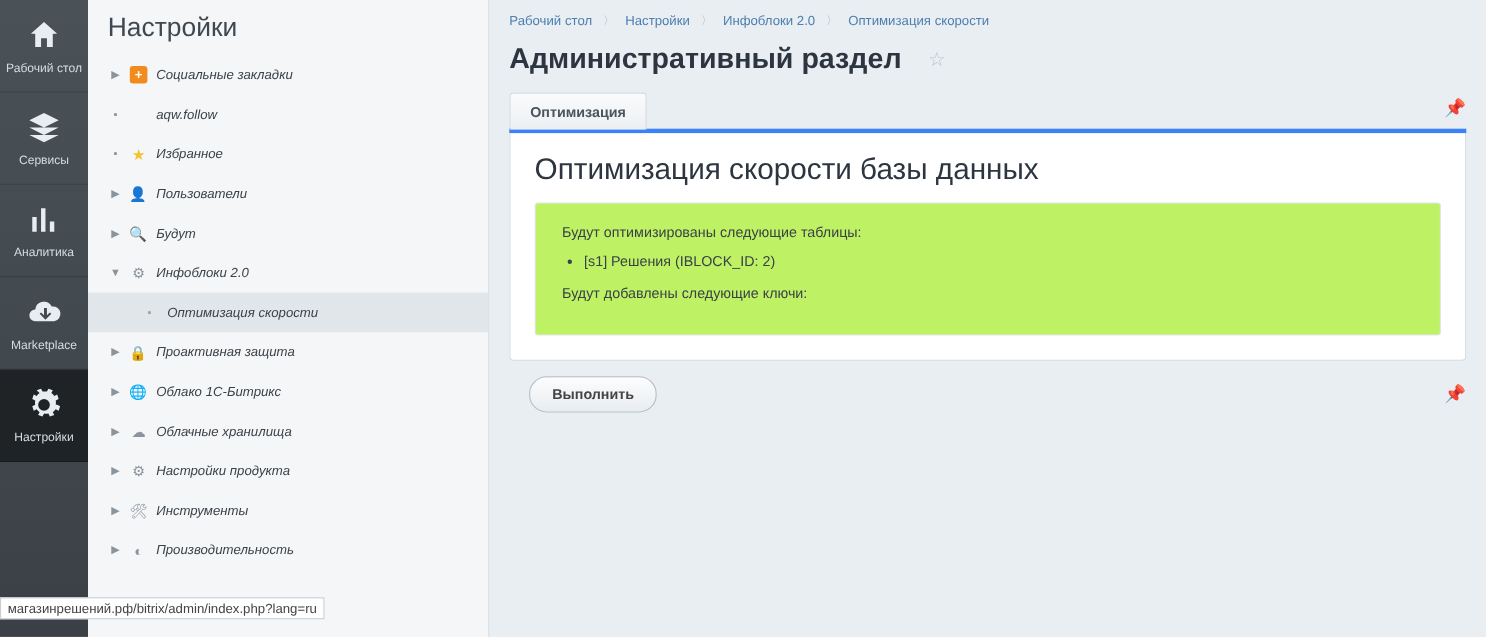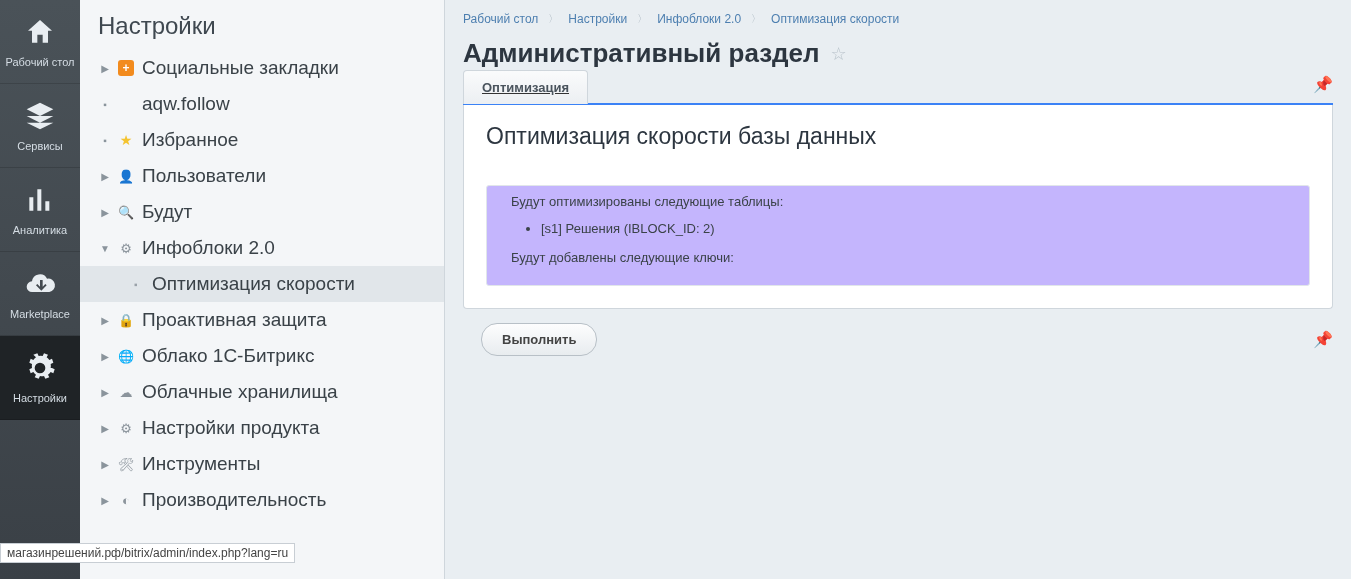--- a/index.html
+++ b/index.html
@@ -16,50 +16,50 @@
 
 
 .sidebar { width:365px; background:#f4f6f8; border-right:1px solid #cfd6dc; display:flex; flex-direction:column; }
 .sidebar-title { font-size:24px; font-weight:400; color:#3f4850; padding:12px 18px 10px; }
 .tree { flex:1; overflow-y:auto; }
 .tree-item { display:flex; align-items:center; height:36px; padding-left:18px; cursor:pointer; color:#3a4248; }
 .tree-chevron { width:14px; display:inline-flex; justify-content:center; color:#8a949c; font-size:10px; }
 .tree-icon { width:16px; height:16px; margin:0 8px 0 6px; display:inline-flex; align-items:center; justify-content:center; border-radius:3px; }
 .tree-item.sub { padding-left:54px; background:#e1e6ea; }
 .tree-item.sub .tree-bullet { width:10px; color:#9aa2a9; font-size:10px; margin-right:8px; }
-.tree-label { font-size:19px; }
+.tree-label { font-size:12px;font-style:italic; }
 
 
 .ic-orange { background:#f28b1e; }
 .ic-none { background:transparent; }
 .ic-star { color:#f4c430; font-size:14px; }
 .ic-user { color:#6aa3d8; }
 .ic-search { color:#7b848c; }
 .ic-gear { color:#8b949c; }
 .ic-shield { color:#e8b933; }
 .ic-cloud { color:#8b949c; }
 
 
 .main { flex:1; background:#e9eef2; padding:0 18px 0 18px; position:relative; }
 .breadcrumbs { display:flex; align-items:center; height:38px; font-size:12px; color:#4d7fb0; gap:10px; }
 .bc-sep { color:#a8b4be; font-size:10px; }
 .bc-item { cursor:pointer; }
-.page-title { display:flex; align-items:center; gap:11px; }
+.page-title { display:flex; align-items:center; gap:24px; margin-bottom:14px; }
 .page-title h1 { font-size:26px; font-weight:600; color:#2d3640; }
 .star { color:#b9c3cb; font-size:18px; cursor:pointer; }
 
-.tabs-row { display:flex; align-items:flex-end; border-bottom:2px solid #3b82f6; position:relative;text-decoration:underline; }
+.tabs-row { display:flex; align-items:flex-end; border-bottom:4px solid #3b82f6; position:relative; }
 .tab { background:linear-gradient(#fafbfc,#eceff2); border:1px solid #cfd6dc; border-bottom:none; border-radius:4px 4px 0 0; padding:9px 18px; font-size:13px; font-weight:600; color:#4a545d; cursor:pointer; position:relative; top:1px; }
 .pin { position:absolute; right:0; top:6px; color:#8b949c; cursor:pointer; font-size:16px; }
 
 .panel { background:#fff; border:1px solid #cfd6dc; border-top:none; border-radius:0 0 4px 4px; padding:18px 22px 22px; }
-.panel h2 { font-size:23px; font-weight:400; color:#2d3640; margin-bottom:35px; }
-.note { background:#c4b5fd; border:1px solid #e1e6ea; border-radius:3px; padding:8px 24px; font-size:13px; color:#3a4248; }
+.panel h2 { font-size:27px; font-weight:400; color:#2d3640; margin-bottom:14px; }
+.note { background:#bef264; border:1px solid #e1e6ea; border-radius:3px; padding:18px 24px; font-size:13px; color:#3a4248; }
 .note p { margin:0 0 12px 0; }
-.note ul { margin:0 0 14px 30px; }
+.note ul { margin:0 0 14px 20px; }
 .note li { margin-bottom:4px; }
 
 .action-row { display:flex; align-items:center; margin-top:14px; position:relative; }
 .btn { background:linear-gradient(#fdfdfe,#e8ecef); border:1px solid #b8c0c7; border-radius:16px; padding:8px 20px; font-size:13px; font-weight:600; color:#444; cursor:pointer; margin-left:18px; }
 .pin2 { position:absolute; right:0; color:#8b949c; cursor:pointer; font-size:16px; }
 
 .status-bar { position:absolute; bottom:16px; left:0; background:#fff; border:1px solid #c8ced4; padding:2px 6px; font-size:12px; color:#444; }
 </style>
 </head>
 <body>

